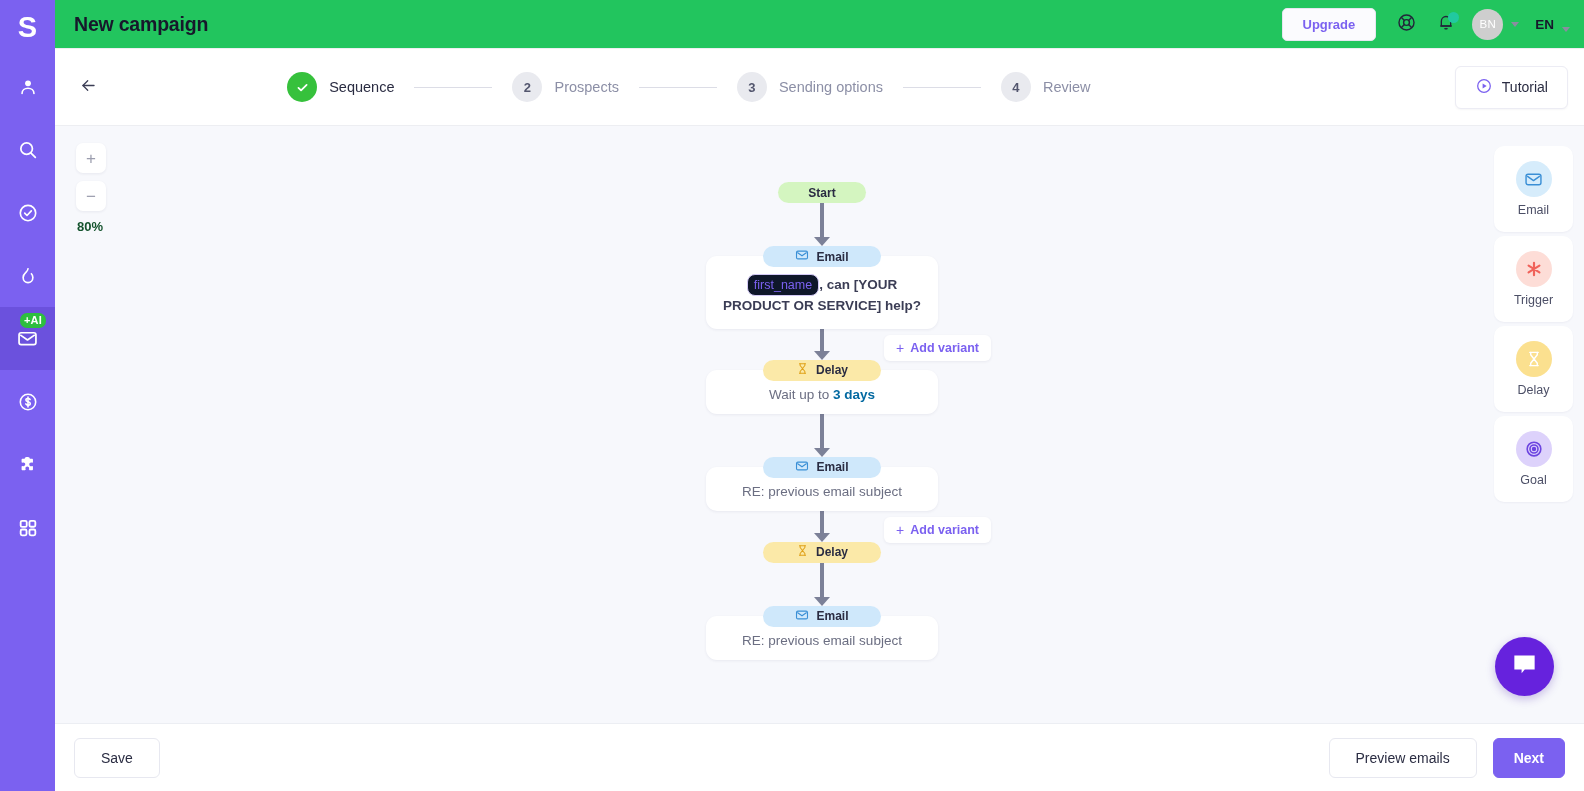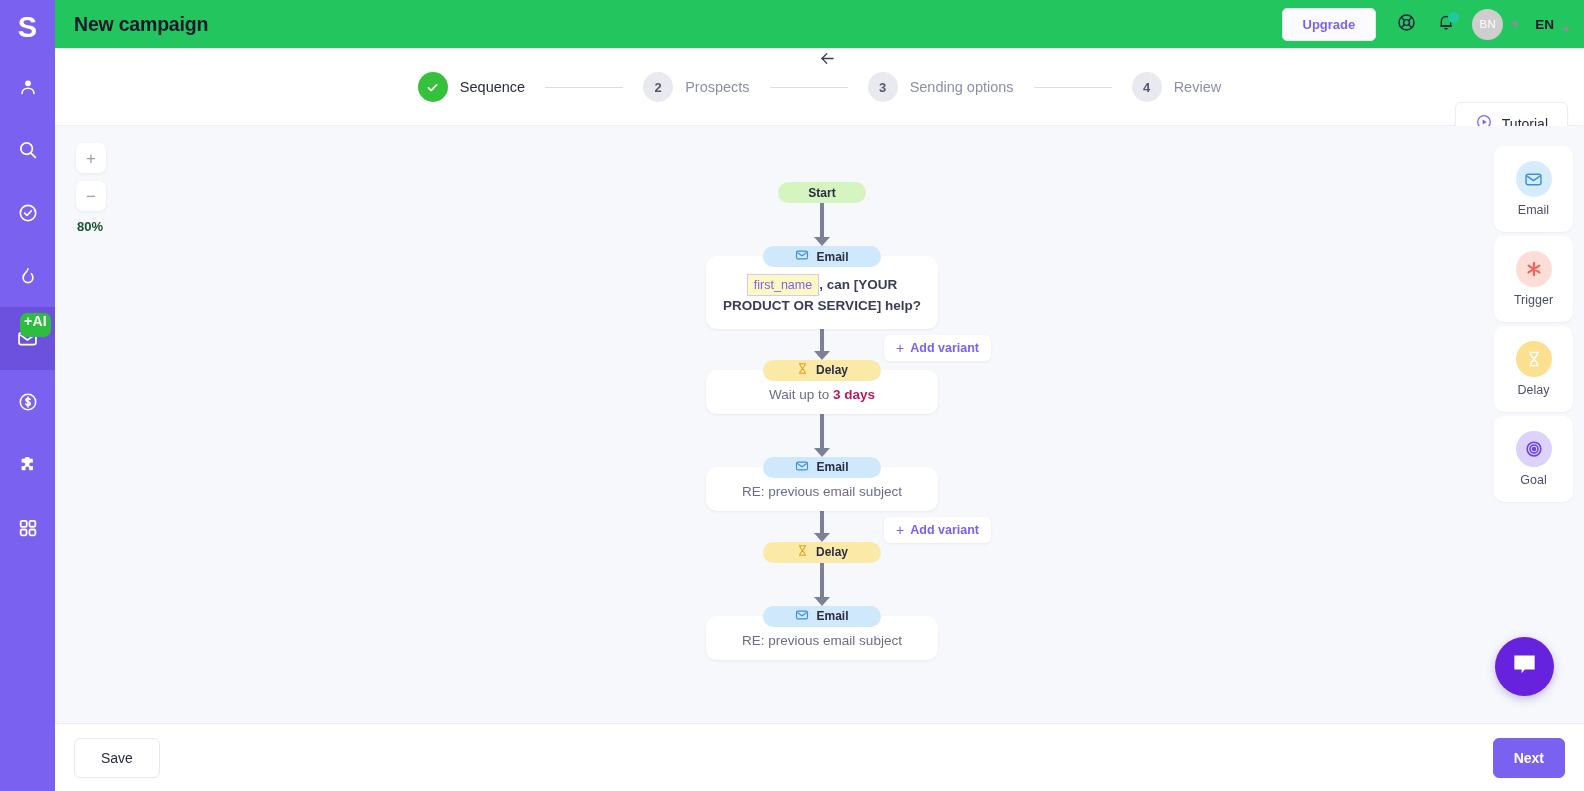--- a/index.html
+++ b/index.html
@@ -23,22 +23,22 @@
     line-height: 1;
   }
   .navitem {
     width: 55px; height: 63px; display: flex; align-items: center; justify-content: center;
     position: relative; cursor: pointer;
   }
   .navitem svg { display: block; }
   .navitem.active { background: #6b51dd; }
   .ai-badge {
     position: absolute; top: 6px; left: 20px;
-    background: #2dbe3f; color: #fff; font-size: 14px; font-weight: 700;
-    padding: 1px 4px 8px 4px; border-radius: 7px; letter-spacing: .2px;
+    background: #2dbe3f; color: #fff; font-size: 11px; font-weight: 700;
+    padding: 1px 4px 2px 4px; border-radius: 7px; letter-spacing: .2px;
     line-height: 1.1;
   }
 
   
   .header {
     position: absolute; left: 55px; top: 0; width: 1529px; height: 49px;
     background: #22c55e; border-bottom: 1px solid #edeef2;
     display: flex; align-items: center;
   }
   .page-title {
@@ -72,21 +72,21 @@
     width: 0; height: 0; border-left: 4.5px solid transparent; border-right: 4.5px solid transparent;
     border-top: 5px solid #8b8da0; margin-left: 8px;
   }
   .lang-wrap { display: flex; align-items: flex-end; cursor: pointer; margin-left: 16px; }
   .lang-txt { font-size: 13.5px; font-weight: 700; color: #17182b; }
 
   
   .stepbar {
     position: absolute; left: 55px; top: 49px; width: 1529px; height: 77px;
     background: #fff; border-bottom: 1px solid #edeef2;
-    display: flex; align-items: center; flex-direction: column;
+    display: flex; align-items: center;
   }
   .back-arrow {
     width: 34px; height: 34px; margin-left: 16px; display: flex; align-items: center;
     justify-content: center; cursor: pointer;
   }
   .steps { display: flex; align-items: center; margin: 0 auto; }
   .step { display: flex; align-items: center; }
   .step-circle {
     width: 30px; height: 30px; border-radius: 50%; background: #e9eaef;
     display: flex; align-items: center; justify-content: center;
@@ -139,26 +139,26 @@
   .card {
     background: #fff; border-radius: 11px; width: 232px;
     margin-top: -11px; padding: 18px 14px 13px 14px;
     box-shadow: 0 1px 3px rgba(40,40,90,.07);
     text-align: center; font-size: 13.5px; color: #5d6074;
     position: relative; z-index: 1;
   }
   .card.small { padding-top: 17px; padding-bottom: 12px; }
   .card .subject { line-height: 1.45; color: #3b3d55; font-weight: 700; }
   .chip {
-    display: inline-block; background: #fef9c3; border: 1px solid #d3c9f5;
-    color: #7b61f0; border-radius: 0; padding: 1px 6px; font-size: 12.5px;
+    display: inline-block; background: #0f172a; border: 1px solid #d3c9f5;
+    color: #7b61f0; border-radius: 8px; padding: 1px 6px; font-size: 12.5px;
     font-weight: 400; vertical-align: baseline;
   }
   .card .wait { color: #6b6e82; font-weight: 400; }
-  .card .wait b { color: #be185d; }
+  .card .wait b { color: #0369a1; }
   .card .re { color: #6b6e82; }
 
   .connector { width: 232px; display: flex; justify-content: center; position: relative; }
   .arrow-wrap { display: flex; flex-direction: column; align-items: center; }
   .arrow-line { width: 4px; background: #7c8198; }
   .arrow-head {
     width: 0; height: 0; border-left: 8px solid transparent; border-right: 8px solid transparent;
     border-top: 9px solid #7c8198;
   }
   .addvariant {
@@ -555,17 +555,18 @@
         <svg width="29" height="29" viewBox="0 0 24 24" fill="#fff">
           <path d="M3.6 4.6h16.8v11.6h-8.2l-2.6 3v-3H3.6z"></path>
         </svg>
       </span>
     </div>
   </div>
 
   <div class="footer">
     <button class="btn">Save</button>
     <div class="footer-right">
+      <button class="btn">Preview emails</button>
       <button class="btn primary">Next</button>
     </div>
   </div>
 
 </div>
 
 </body></html>

